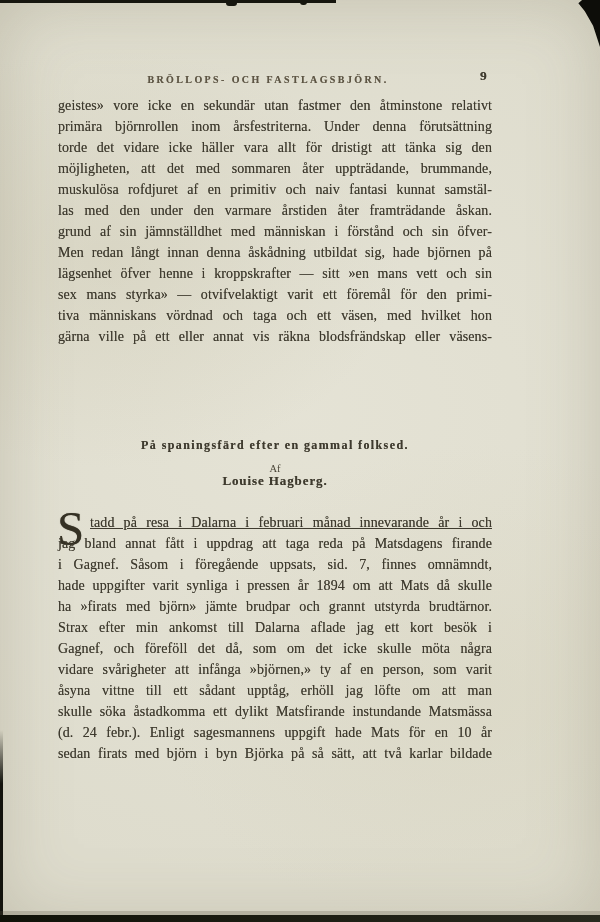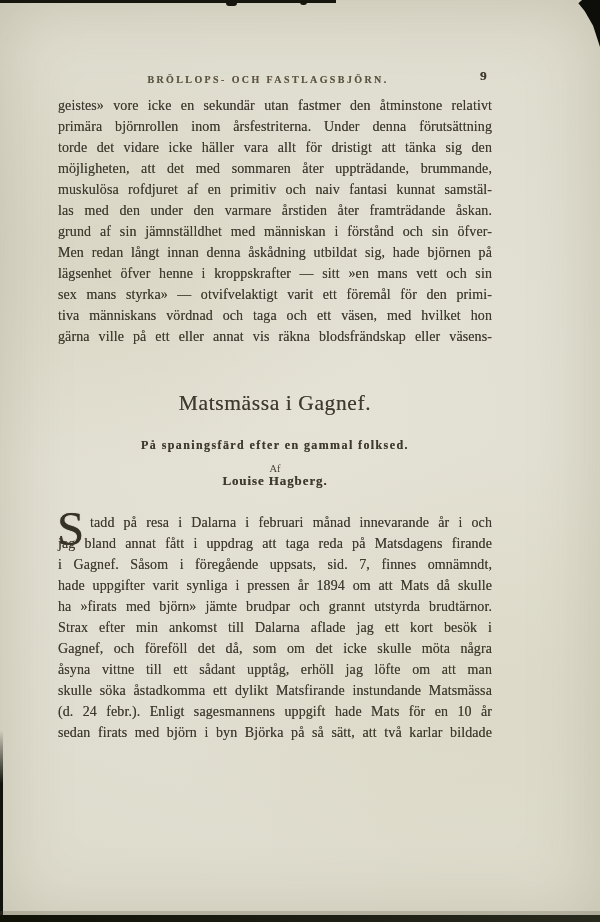--- a/index.html
+++ b/index.html
@@ -37,21 +37,21 @@
   .para { position: absolute; left: 58px; width: 434px; }
   .p1 { top: 95px; }
   .p2 { top: 512px; }
   .tline {
     font-size: 14px; line-height: 21px;
     letter-spacing: 0.1px;
     text-align: justify; text-align-last: justify;
     white-space: normal;
   }
   .tline.endline { text-align-last: left; }
-  .tline.indent-1 { padding-left: 32px; }
+  .tline.indent-1 { padding-left: 32px; text-decoration: underline; }
   .tline.indent-2 { padding-left: 36px; }
 
   .dropcap {
     position: absolute; left: 57px; top: 509px;
     font-size: 49px; line-height: 39px;
     color: #353124; text-shadow: 0 0 0.7px rgba(53,49,36,0.7);
   }
 
   
   .title {
@@ -115,33 +115,33 @@
     <div class="tline ink">muskulösa rofdjuret af en primitiv och naiv fantasi kunnat samstäl-</div>
     <div class="tline ink">las med den under den varmare årstiden åter framträdande åskan.</div>
     <div class="tline ink">grund af sin jämnställdhet med människan i förstånd och sin öfver-</div>
     <div class="tline ink">Men redan långt innan denna åskådning utbildat sig, hade björnen på</div>
     <div class="tline ink">lägsenhet öfver henne i kroppskrafter — sitt »en mans vett och sin</div>
     <div class="tline ink">sex mans styrka» — otvifvelaktigt varit ett föremål för den primi-</div>
     <div class="tline ink">tiva människans vördnad och taga och ett väsen, med hvilket hon</div>
     <div class="tline ink">gärna ville på ett eller annat vis räkna blodsfrändskap eller väsens-</div>
   </div>
 
-  <div class="title ink">Matsmässa i Gagnef.</div>
   <div class="subtitle ink">På spaningsfärd efter en gammal folksed.</div>
   <div class="byline-af">Af</div>
   <div class="author ink">Louise Hagberg.</div>
 
   <div class="dropcap">S</div>
   <div class="para p2">
     <div class="tline ink indent-1">tadd på resa i Dalarna i februari månad innevarande år i och</div>
     <div class="tline ink">jag bland annat fått i uppdrag att taga reda på Matsdagens firande</div>
     <div class="tline ink">i Gagnef.  Såsom i föregående uppsats, sid. 7, finnes omnämndt,</div>
     <div class="tline ink">hade uppgifter varit synliga i pressen år 1894 om att Mats då skulle</div>
     <div class="tline ink">ha »firats med björn» jämte brudpar och grannt utstyrda brudtärnor.</div>
     <div class="tline ink">Strax efter min ankomst till Dalarna aflade jag ett kort besök i</div>
     <div class="tline ink">Gagnef, och föreföll det då, som om det icke skulle möta några</div>
+    <div class="tline ink">vidare svårigheter att infånga »björnen,» ty af en person, som varit</div>
     <div class="tline ink">åsyna vittne till ett sådant upptåg, erhöll jag löfte om att man</div>
     <div class="tline ink">skulle söka åstadkomma ett dylikt Matsfirande instundande Matsmässa</div>
     <div class="tline ink">(d. 24 febr.).  Enligt sagesmannens uppgift hade Mats för en 10 år</div>
     <div class="tline ink">sedan firats med björn i byn Björka på så sätt, att två karlar bildade</div>
   </div>
 
 </div>
 
 </body></html>

